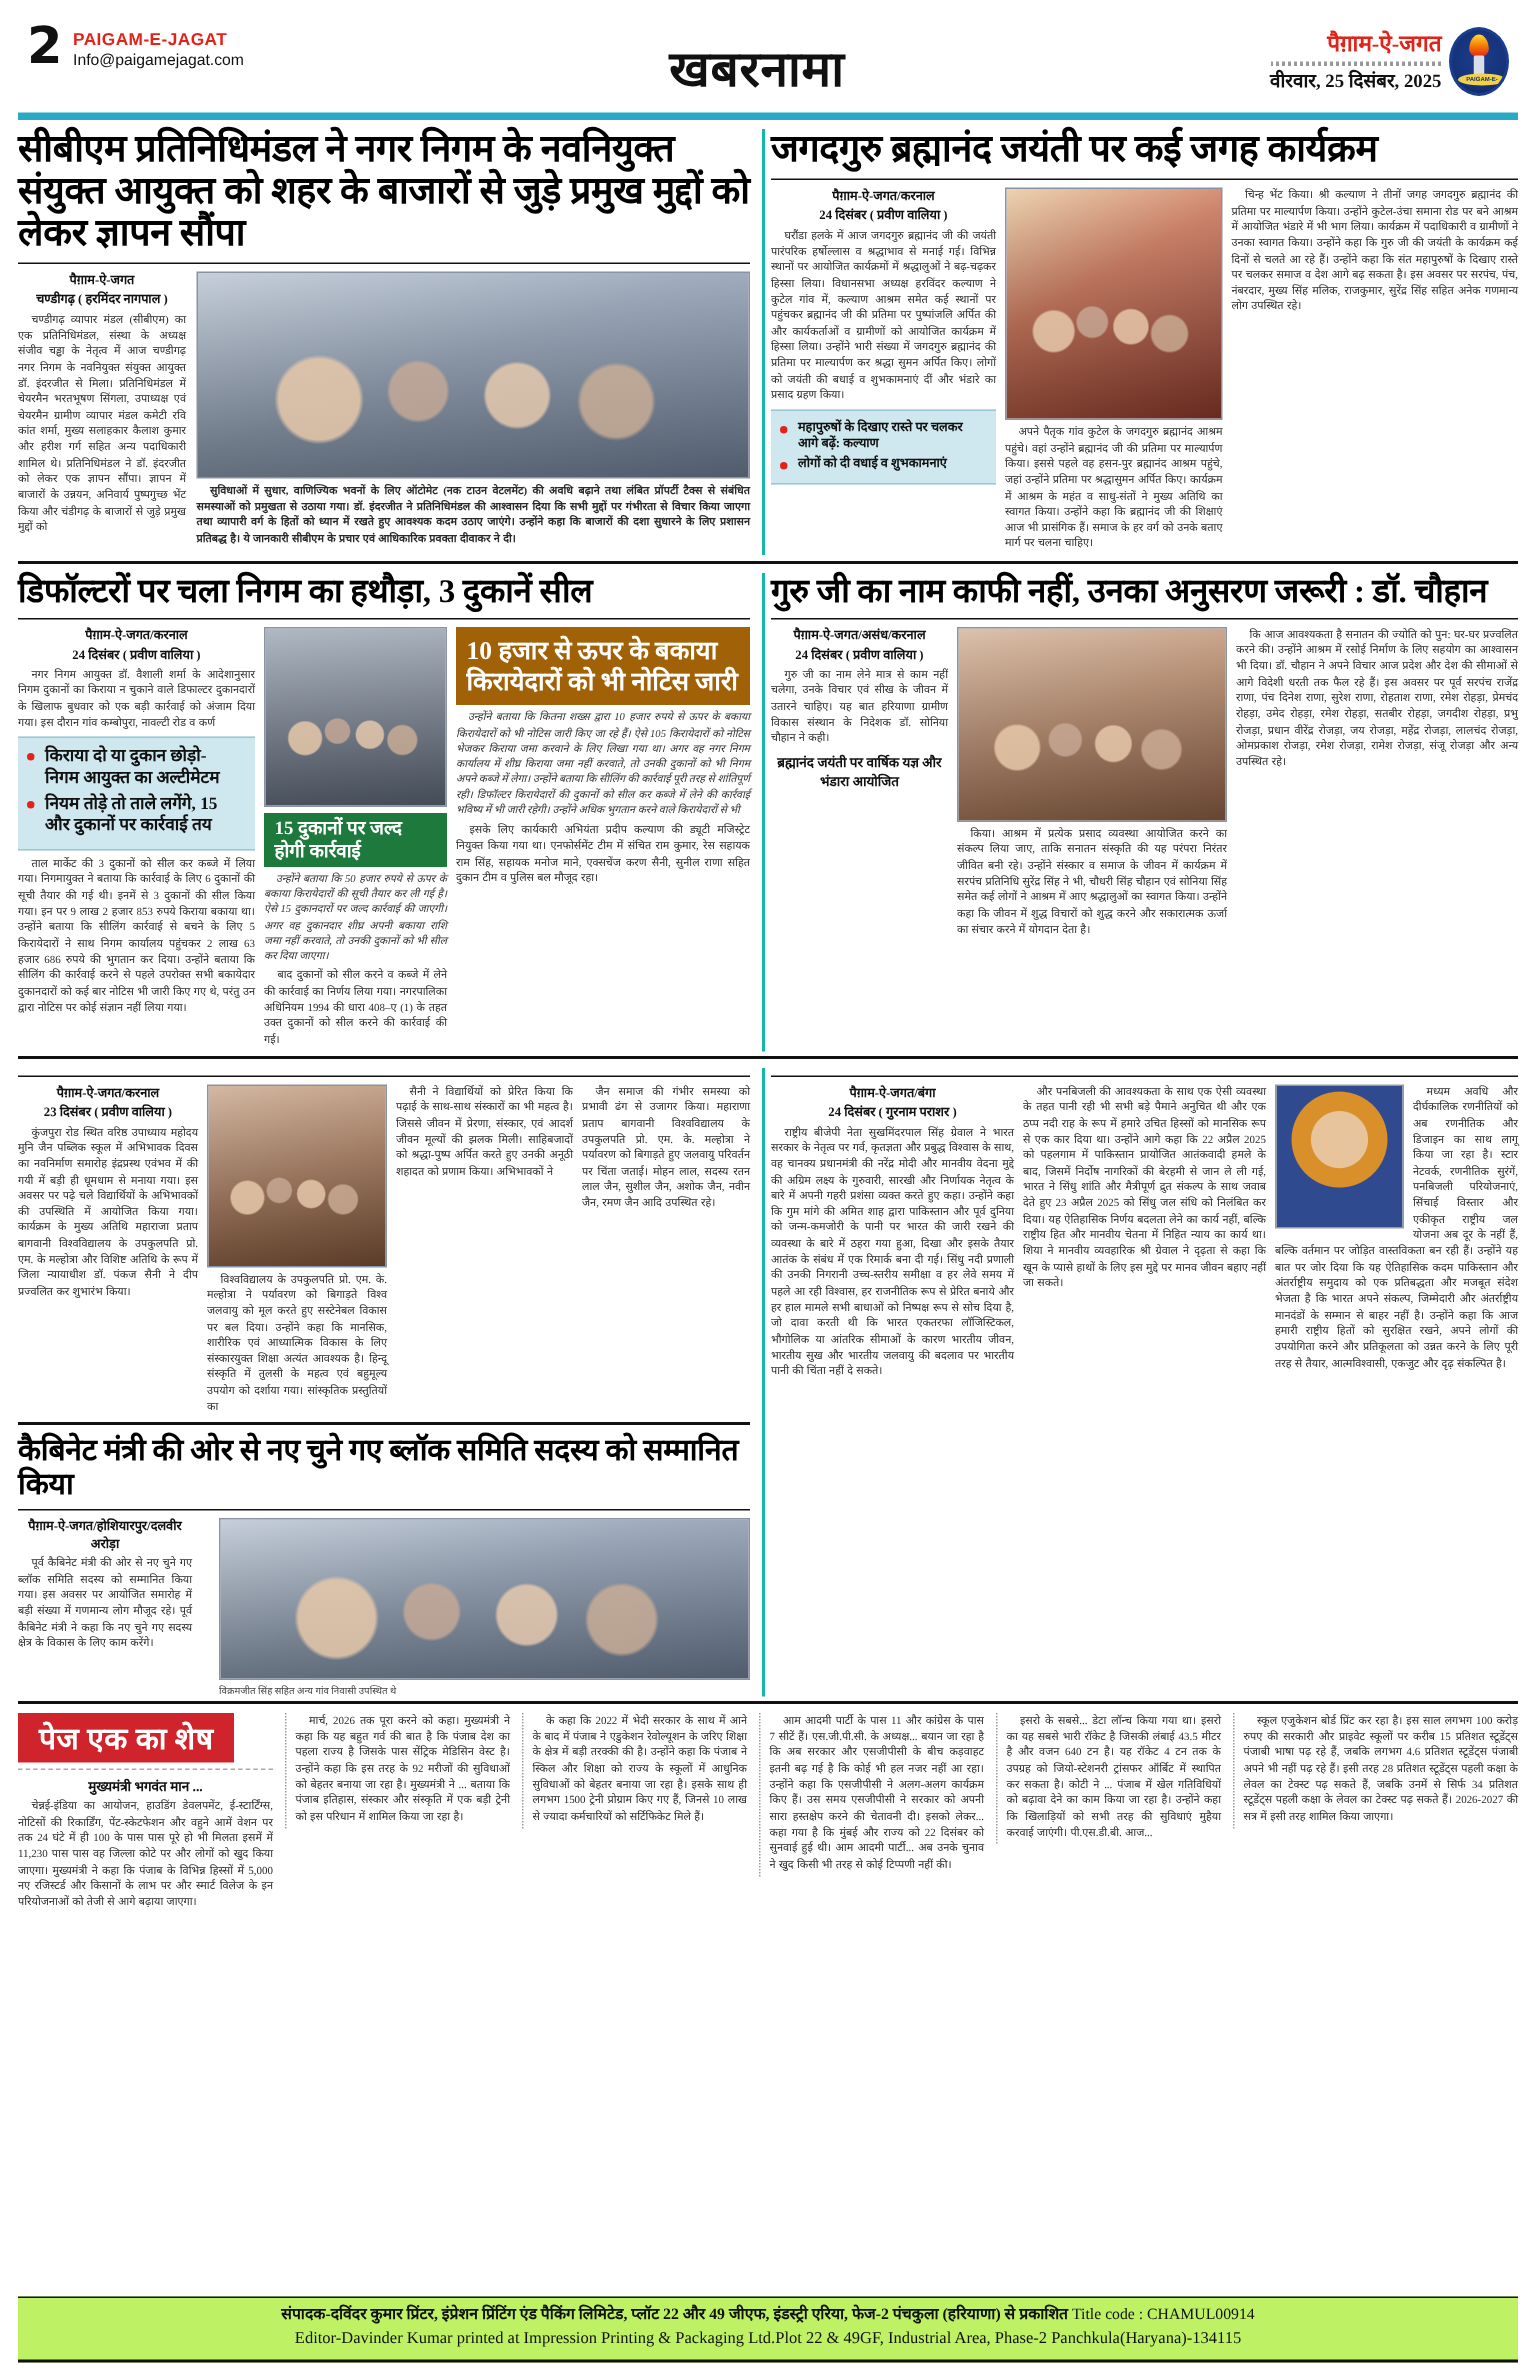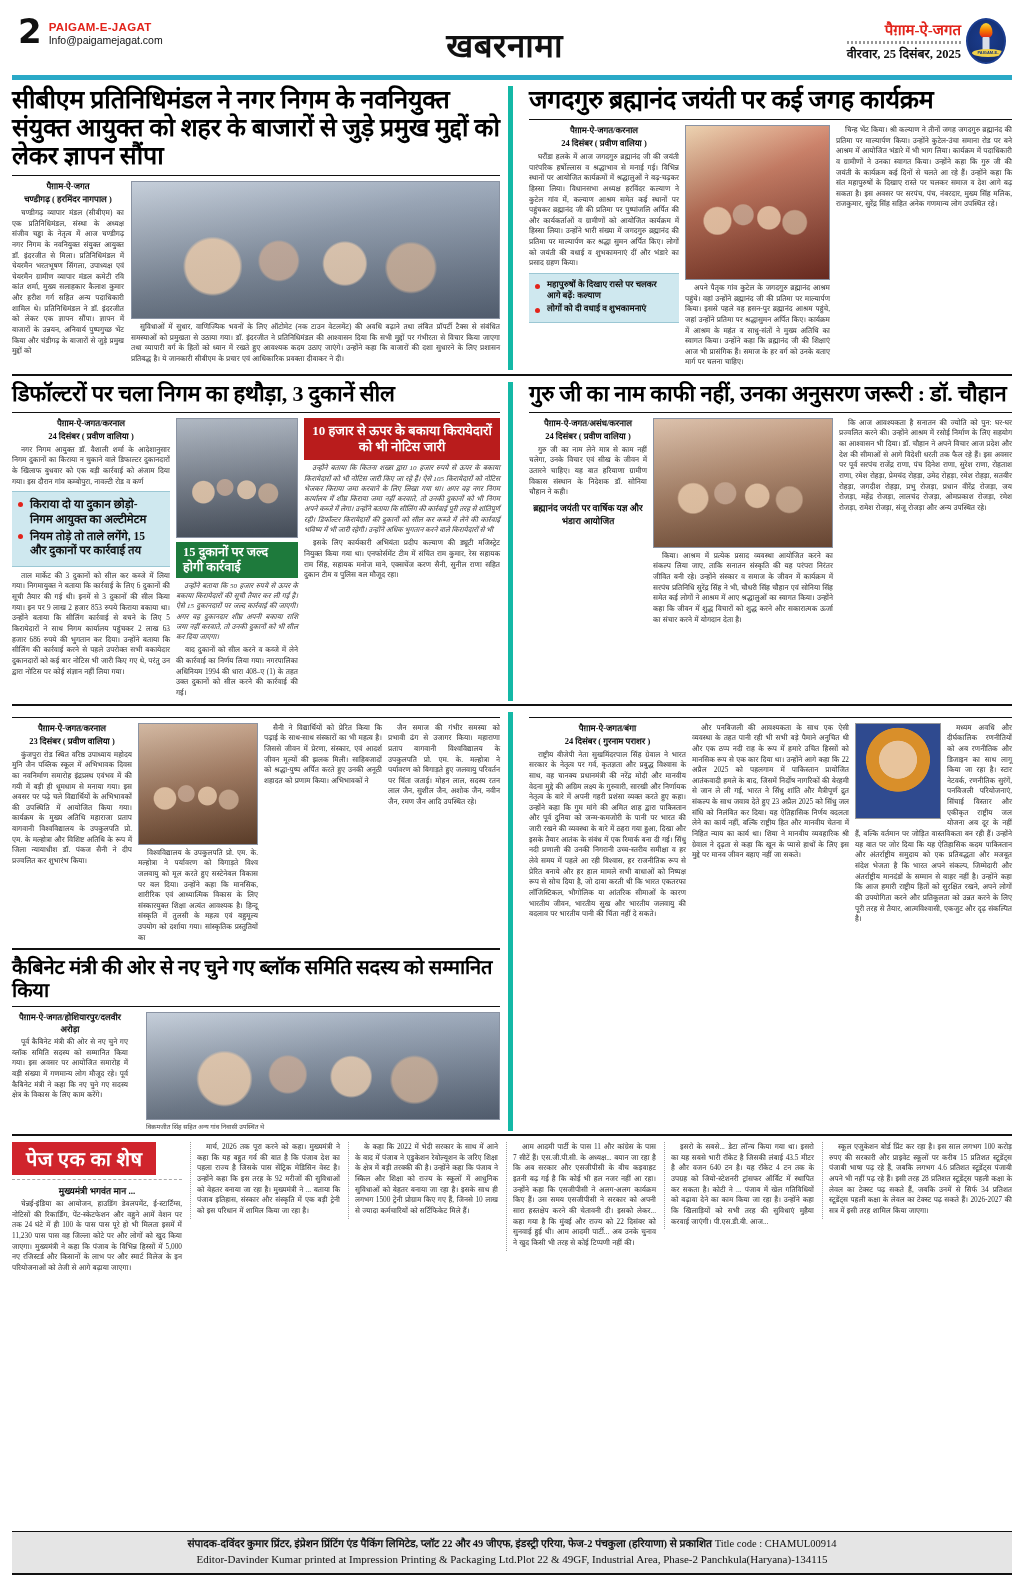--- a/index.html
+++ b/index.html
@@ -88,21 +88,21 @@
     font-weight: bold; overflow: hidden;
   }
 
   .rule-blue {
     height: 5px; background: #2aa9c7; margin: 3px 0 0 0;
   }
 
   
   .cols2 { display: flex; gap: 0; }
   .colL { width: 496px; padding-right: 8px; }
-  .colR { width: 504px; padding-left: 16px; border-left: 5px solid #14b8a6; }
+  .colR { width: 504px; padding-left: 4px; border-left: 2px solid #14b8a6; }
 
   .hl {
     font-family: "Liberation Serif", serif;
     font-weight: bold;
     color: #000;
     line-height: 1.12;
     letter-spacing: -0.2px;
   }
   .hl-xl { font-size: 25px; }
   .hl-lg { font-size: 22px; }
@@ -152,23 +152,23 @@
     font-family: "Liberation Serif", serif;
     font-weight: bold; font-size: 11.5px; line-height: 1.25;
     color: #111; padding-left: 12px; position: relative; margin-bottom: 3px;
   }
   .bullets li::before {
     content: ""; position: absolute; left: 0; top: 5px;
     width: 5px; height: 5px; border-radius: 50%; background: #e2231a;
   }
 
   .redbox {
-    background: #b91c1c; color: #fff; padding: 5px 7px;
+    background: #a16207; color: #fff; padding: 5px 7px;
     font-family: "Liberation Serif", serif; font-weight: bold;
-    font-size: 13px; line-height: 1.25; text-align: center;
+    font-size: 17px; line-height: 1.25; 
   }
   .greenbar {
     background: #1e7a3c; color: #fff; padding: 3px 7px;
     font-family: "Liberation Serif", serif; font-weight: bold;
     font-size: 12.5px; line-height: 1.2;
   }
   .ital-txt {
     font-size: 7.1px; line-height: 1.45; text-align: justify;
     font-style: italic; color: #333;
     font-family: "Liberation Serif", serif;
@@ -176,21 +176,21 @@
   .ital-txt p { margin: 0 0 2px 0; text-indent: 8px; }
 
   .sec-label {
     display: inline-block; background: #d0242c; color: #fff;
     font-family: "Liberation Serif", serif; font-weight: bold;
     font-size: 20px; padding: 3px 14px; letter-spacing: 0.3px;
   }
 
   .footer {
     position: absolute; left: 12px; right: 12px; bottom: 8px;
-    background: #e5e5e5; border-top: 1.5px solid #111; border-bottom: 2.5px solid #111;
+    background: #bef264; border-top: 1.5px solid #111; border-bottom: 2.5px solid #111;
     padding: 5px 6px 6px 6px; text-align: center;
   }
   .footer .l1 {
     font-size: 10.5px; font-weight: bold; color: #111;
     font-family: "Liberation Serif", serif; line-height: 1.35;
   }
   .footer .l2 {
     font-size: 11px; color: #111; font-family: "Liberation Serif", serif;
     line-height: 1.4;
   }
@@ -248,21 +248,21 @@
       <div class="hr-thin"></div>
       <div style="display:flex; gap:7px; margin-top:3px;">
         <div style="width:112px;">
           <div class="byline">पैग़ाम-ऐ-जगत</div>
           <div class="byline">चण्डीगढ़ ( हरमिंदर नागपाल )</div>
           <div class="body-txt" style="margin-top:2px;">
               <p>चण्डीगढ़ व्यापार मंडल (सीबीएम) का एक प्रतिनिधिमंडल, संस्था के अध्यक्ष संजीव चड्ढा के नेतृत्व में आज चण्डीगढ़ नगर निगम के नवनियुक्त संयुक्त आयुक्त डॉ. इंदरजीत से मिला। प्रतिनिधिमंडल में चेयरमैन भरतभूषण सिंगला, उपाध्यक्ष एवं चेयरमैन ग्रामीण व्यापार मंडल कमेटी रवि कांत शर्मा, मुख्य सलाहकार कैलाश कुमार और हरीश गर्ग सहित अन्य पदाधिकारी शामिल थे।
 प्रतिनिधिमंडल ने डॉ. इंदरजीत को लेकर एक ज्ञापन सौंपा। ज्ञापन में बाजारों के उन्नयन, अनिवार्य पुष्पगुच्छ भेंट किया और चंडीगढ़ के बाजारों से जुड़े प्रमुख मुद्दों को</p>
             </div>
         </div>
-        <div style="flex:1;">
+        <div style="flex:1;font-weight:bold;">
           <div class="photo group" style="height:138px;"></div>
           <div class="body-txt" style="margin-top:3px;">
               <p>सुविधाओं में सुधार, वाणिज्यिक भवनों के लिए ऑटोमेट (नक टाउन वेटलमेंट) की अवधि बढ़ाने तथा लंबित प्रॉपर्टी टैक्स से संबंधित समस्याओं को प्रमुखता से उठाया गया। डॉ. इंदरजीत ने प्रतिनिधिमंडल की आश्वासन दिया कि सभी मुद्दों पर गंभीरता से विचार किया जाएगा तथा व्यापारी वर्ग के हितों को ध्यान में रखते हुए आवश्यक कदम उठाए जाएंगे। उन्होंने कहा कि बाजारों की दशा सुधारने के लिए प्रशासन प्रतिबद्ध है।
 ये जानकारी सीबीएम के प्रचार एवं आधिकारिक प्रवक्ता दीवाकर ने दी।</p>
             </div>
         </div>
       </div>
     </div>
 
     <div class="colR">

